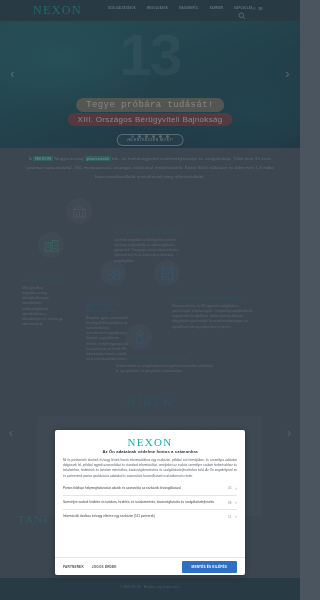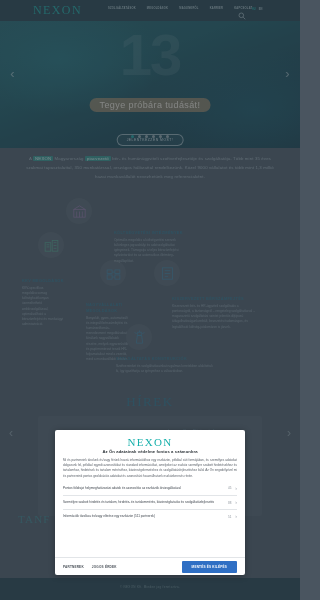--- a/index.html
+++ b/index.html
@@ -63,21 +63,21 @@
   .dots-l { left: 4px; }
   .dots-r { right: 4px; }
   .hero-band1, .hero-band2 {
     position: absolute; left: 50%; transform: translateX(-50%);
     text-align: center; white-space: nowrap;
     padding: 2px 10px; border-radius: 8px;
   }
   .hero-band1 {
     top: 77px;
     background: rgba(196,150,104,.62);
-    font-size: 9px; color: #e8ded0; letter-spacing: .4px;
+    font-size: 9px; color: #e8ded0; letter-spacing: .4px; font-family: Liberation Mono, monospace;
   }
   .hero-band2 {
     top: 92px;
     background: rgba(170,52,52,.72);
     font-size: 8px; color: #f0dede; letter-spacing: .3px;
   }
   .hero-cta {
     position: absolute; left: 50%; top: 113px; transform: translateX(-50%);
     border: .7px solid rgba(200,215,218,.65);
     border-radius: 9px; padding: 3px 9px;
@@ -248,20 +248,21 @@
     <span class="lang on">HU</span>
     <span class="lang">EN</span>
   </div>
 </div>
 
 <section class="hero">
   <div class="dots-l"></div>
   <div class="dots-r"></div>
   <div class="hero-num">13</div>
   <div class="hero-band1">Tegye próbára tudását!</div>
+  <div class="hero-band2">XIII. Országos Bérügyviteli Bajnokság</div>
   <div class="hero-cta">JELENTKEZZEN MOST!</div>
   <div class="arw l">‹</div>
   <div class="arw r">›</div>
 </section>
 <div class="hdots">
   <span class="hdot on"></span>
   <span class="hdot"></span>
   <span class="hdot"></span>
   <span class="hdot"></span>
   <span class="hdot"></span>

